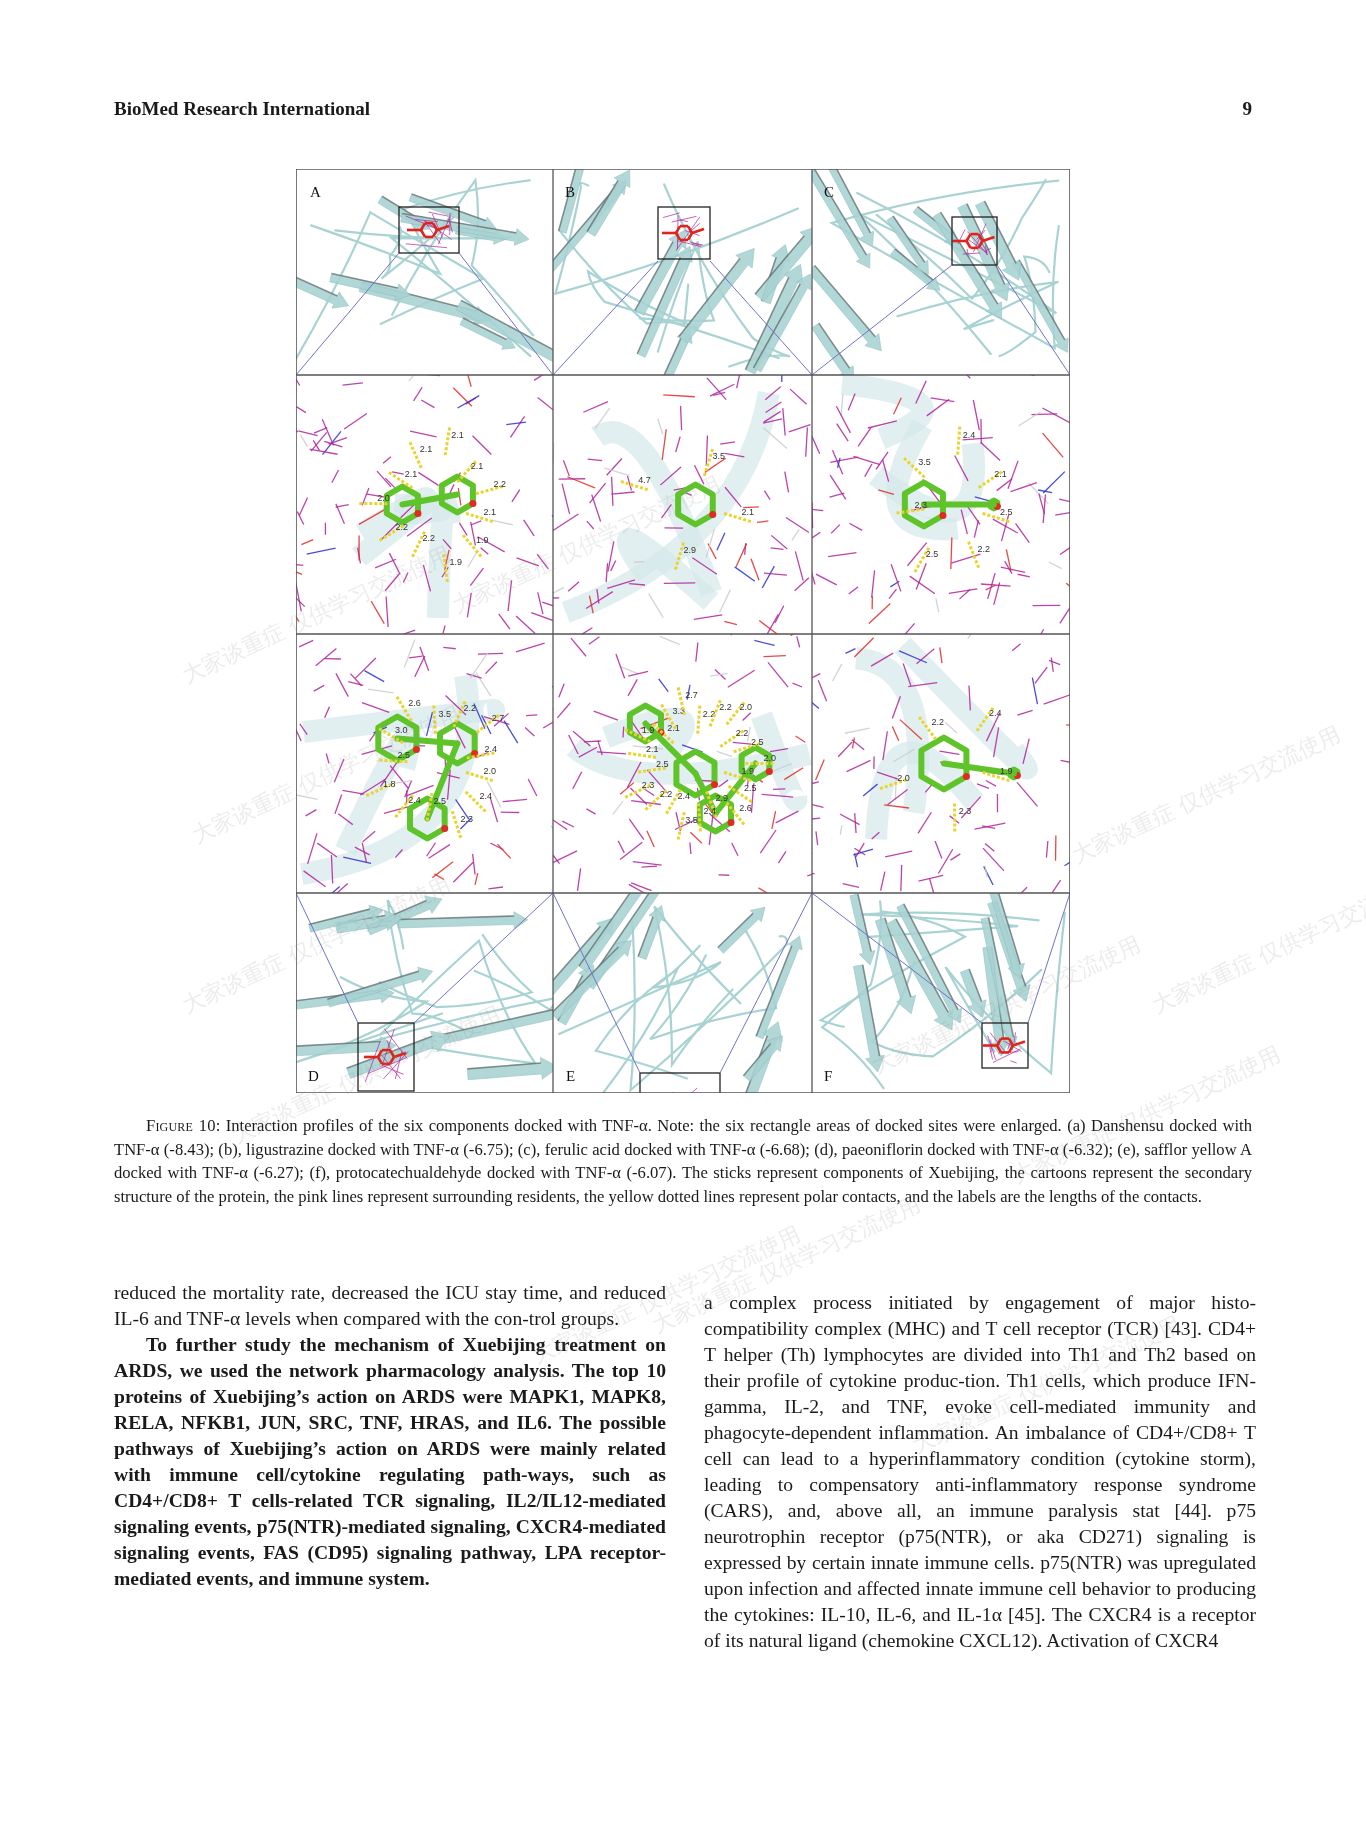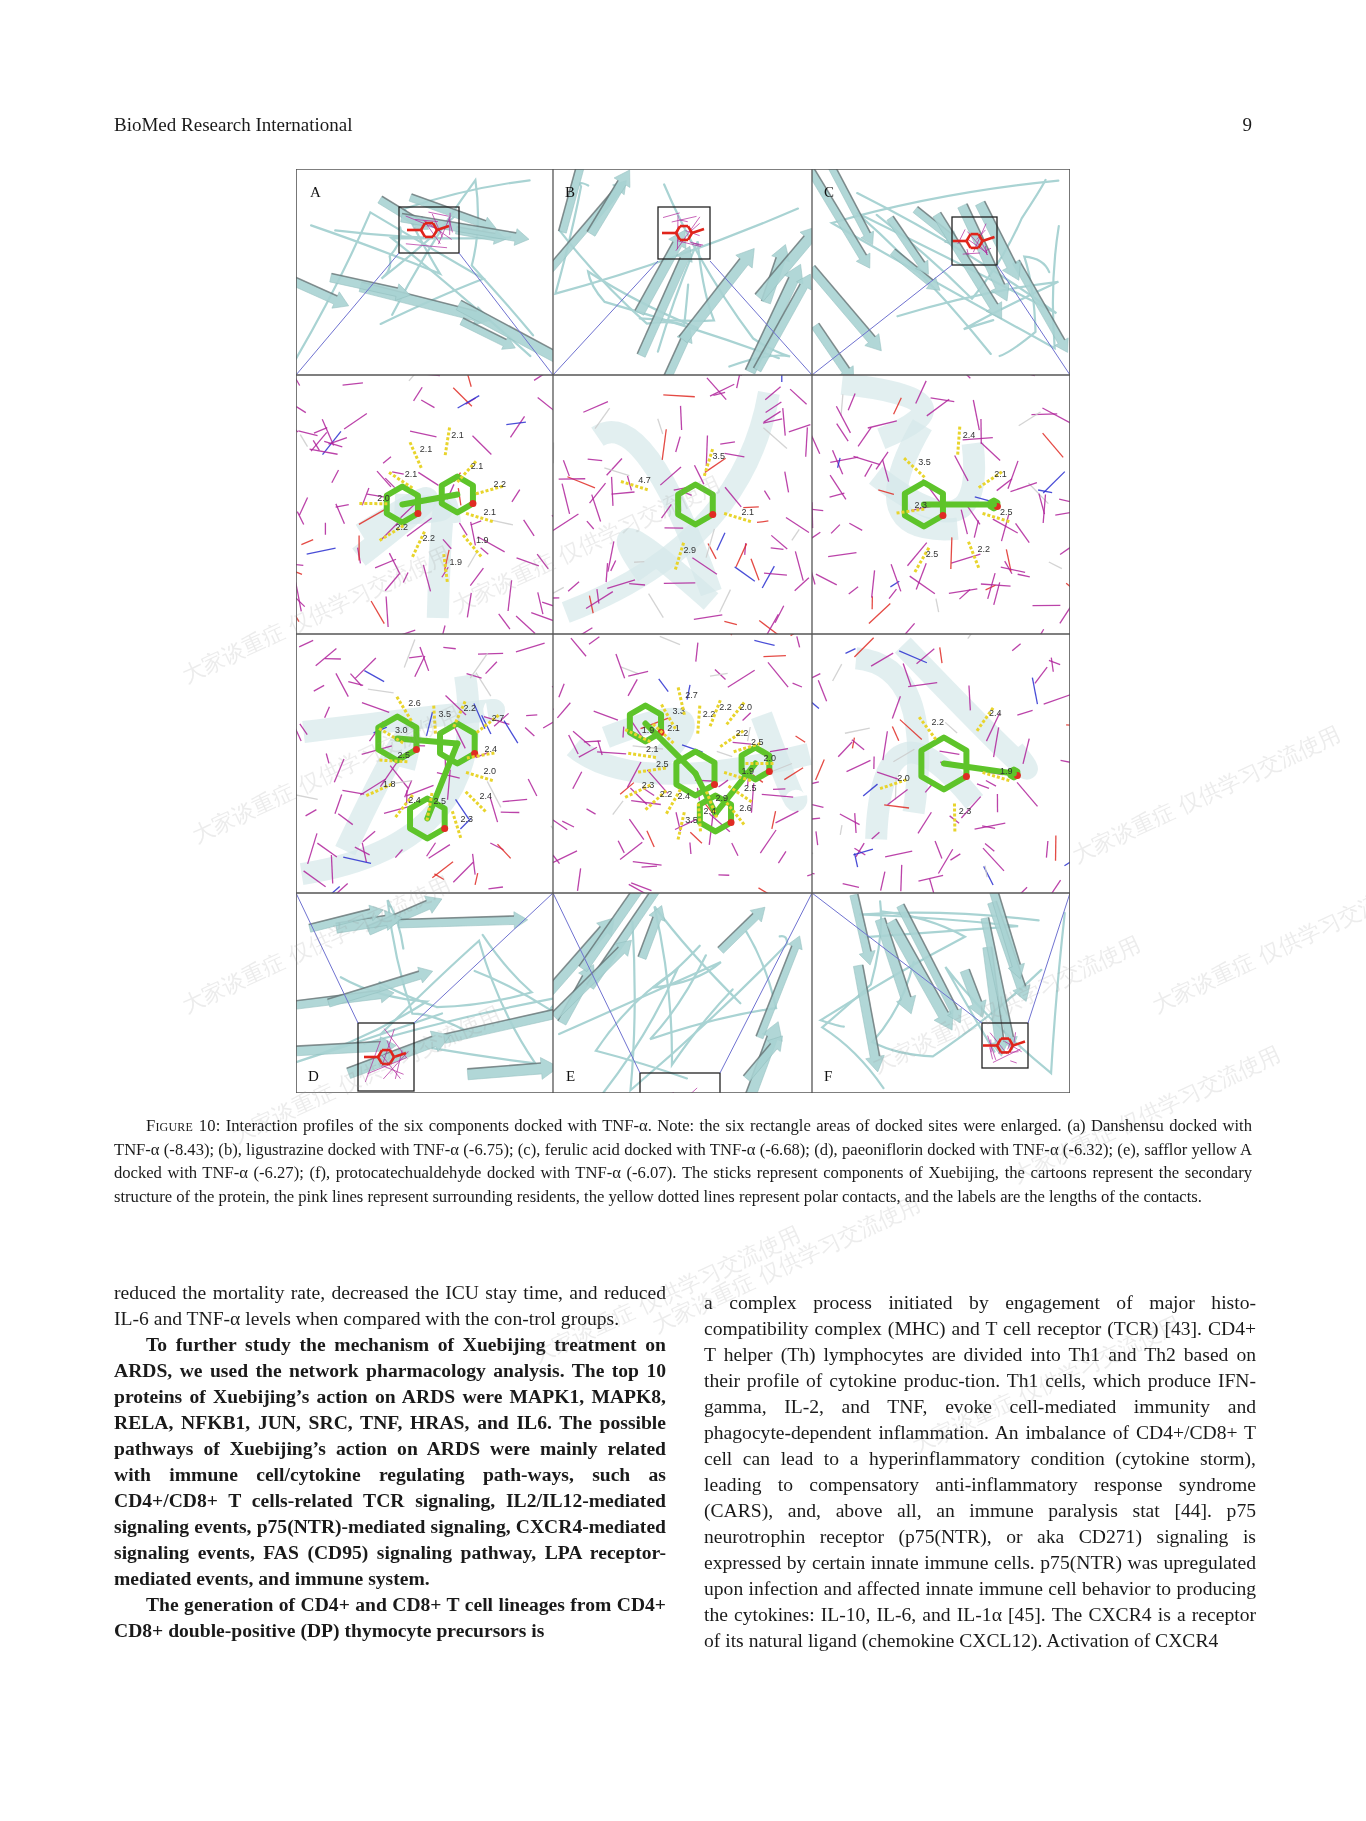--- a/index.html
+++ b/index.html
@@ -1,19 +1,19 @@
 <!DOCTYPE html>
 <html><head>
 <meta charset="utf-8">
 <style>
   html, body { margin: 0; padding: 0; background: #ffffff; }
   body { width: 1366px; height: 1821px; position: relative; overflow: hidden;
          font-family: "Liberation Serif", "DejaVu Serif", serif; color: #1a1a1a; }
-  .running-head { position: absolute; top: 114px; left: 114px; right: 114px; height: 24px;
-                  font-size: 19px; }
+  .running-head { position: absolute; top: 98px; left: 114px; right: 114px; height: 24px;
+                  font-size: 19px; font-weight: bold; }
   .running-head .journal { position: absolute; left: 0; top: 0; }
   .running-head .pageno { position: absolute; right: 0; top: 0; }
 
   .figure { position: absolute; left: 296px; top: 169px; width: 774px; height: 924px; background: #fff; }
   .figure svg { display: block; }
 
   .caption { position: absolute; left: 114px; top: 1114px; width: 1138px;
              font-size: 16.6px; line-height: 23.6px; text-align: justify; }
   .caption .fig-label { font-variant: small-caps; letter-spacing: 0.2px; margin-left: 32px; }
 
@@ -1110,21 +1110,20 @@
     </svg>
 </div>
 
 <div class="caption">
   <span class="fig-label">Figure 10</span><span>: Interaction profiles of the six components docked with TNF-α. Note: the six rectangle areas of docked sites were enlarged. (a) Danshensu docked with TNF-α (-8.43); (b), ligustrazine docked with TNF-α (-6.75); (c), ferulic acid docked with TNF-α (-6.68); (d), paeoniflorin docked with TNF-α (-6.32); (e), safflor yellow A docked with TNF-α (-6.27); (f), protocatechualdehyde docked with TNF-α (-6.07). The sticks represent components of Xuebijing, the cartoons represent the secondary structure of the protein, the pink lines represent surrounding residents, the yellow dotted lines represent polar contacts, and the labels are the lengths of the contacts.</span>
 </div>
 
 <div class="col col-left">
   <p>reduced the mortality rate, decreased the ICU stay time, and reduced IL-6 and TNF-α levels when compared with the con-trol groups.</p>
   <p class="indent">To further study the mechanism of Xuebijing treatment on ARDS, we used the network pharmacology analysis. The top 10 proteins of Xuebijing’s action on ARDS were MAPK1, MAPK8, RELA, NFKB1, JUN, SRC, TNF, HRAS, and IL6. The possible pathways of Xuebijing’s action on ARDS were mainly related with immune cell/cytokine regulating path-ways, such as CD4+/CD8+ T cells-related TCR signaling, IL2/IL12-mediated signaling events, p75(NTR)-mediated signaling, CXCR4-mediated signaling events, FAS (CD95) signaling pathway, LPA receptor-mediated events, and immune system.</p>
-  <p class="indent">The generation of CD4+ and CD8+ T cell lineages from CD4+ CD8+ double-positive (DP) thymocyte precursors is</p>
 </div>
 
 <div class="col col-right">
   <p>a complex process initiated by engagement of major histo-compatibility complex (MHC) and T cell receptor (TCR) [43]. CD4+ T helper (Th) lymphocytes are divided into Th1 and Th2 based on their profile of cytokine produc-tion. Th1 cells, which produce IFN-gamma, IL-2, and TNF, evoke cell-mediated immunity and phagocyte-dependent inflammation. An imbalance of CD4+/CD8+ T cell can lead to a hyperinflammatory condition (cytokine storm), leading to compensatory anti-inflammatory response syndrome (CARS), and, above all, an immune paralysis stat [44]. p75 neurotrophin receptor (p75(NTR), or aka CD271) signaling is expressed by certain innate immune cells. p75(NTR) was upregulated upon infection and affected innate immune cell behavior to producing the cytokines: IL-10, IL-6, and IL-1α [45]. The CXCR4 is a receptor of its natural ligand (chemokine CXCL12). Activation of CXCR4</p>
 </div>
 
 <div class="watermark" style="left: 170px; top: 600px;">大家谈重症 仅供学习交流使用</div>
 <div class="watermark" style="left: 180px; top: 760px;">大家谈重症 仅供学习交流使用</div>
 <div class="watermark" style="left: 170px; top: 930px;">大家谈重症 仅供学习交流使用</div>
 <div class="watermark" style="left: 220px; top: 1060px;">大家谈重症 仅供学习交流使用</div>

